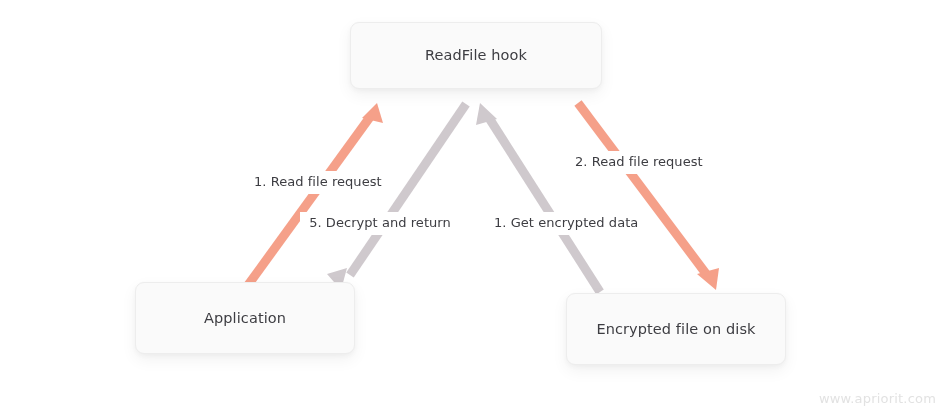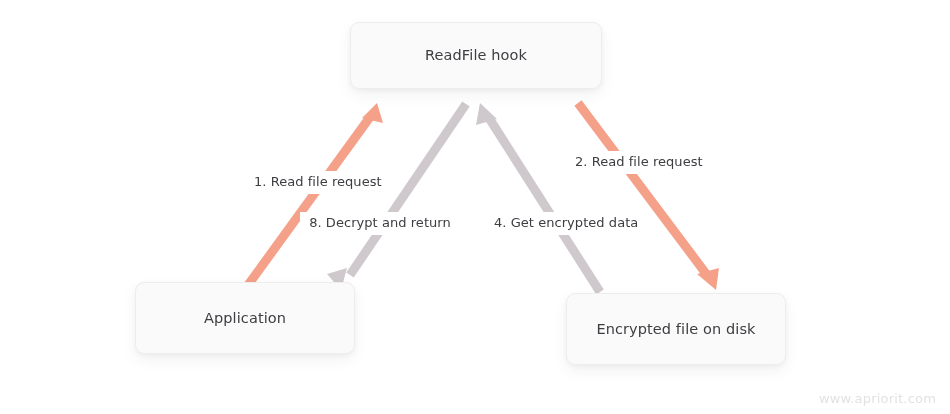--- a/index.html
+++ b/index.html
@@ -145,21 +145,21 @@
   </div>
 
   <div class="node-box" id="node-encrypted-file">
     <span class="node-label">Encrypted file on disk</span>
   </div>
 
   <div class="edge-label" id="edge-label-1">1. Read file request</div>
 
   <div class="edge-label" id="edge-label-2">2. Read file request</div>
 
-  <div class="edge-label" id="edge-label-3">4. Get encrypted data</div>
+  <div class="edge-label" id="edge-label-3">1. Get encrypted data</div>
 
   <div class="edge-label two-line" id="edge-label-4">
-    <div>8. Decrypt and return</div>
+    <div>5. Decrypt and return</div>
   </div>
 
   <div id="watermark">www.apriorit.com</div>
 
 </div>
 
 </body></html>

